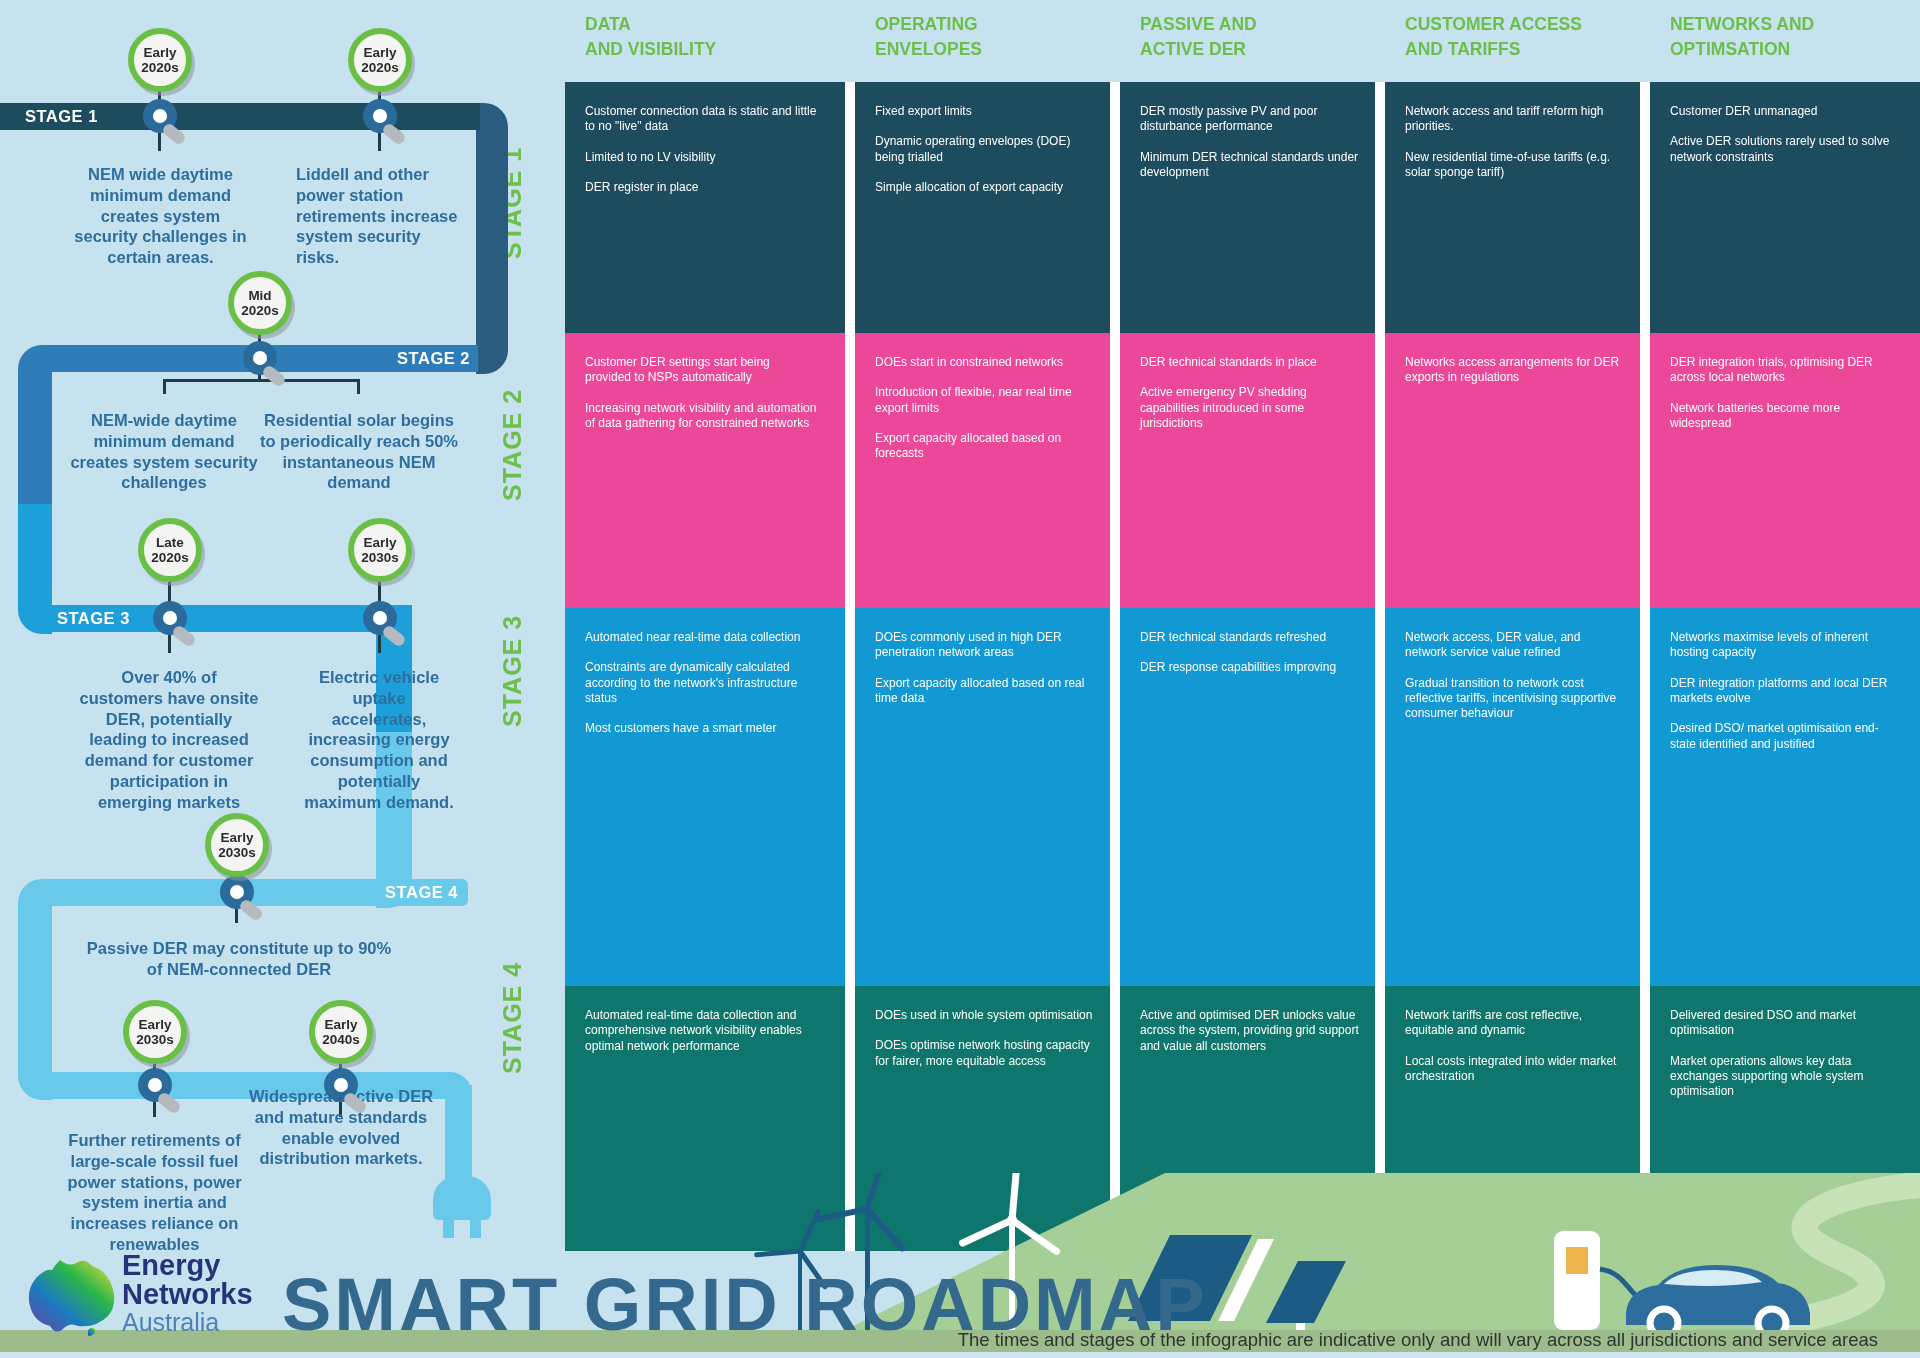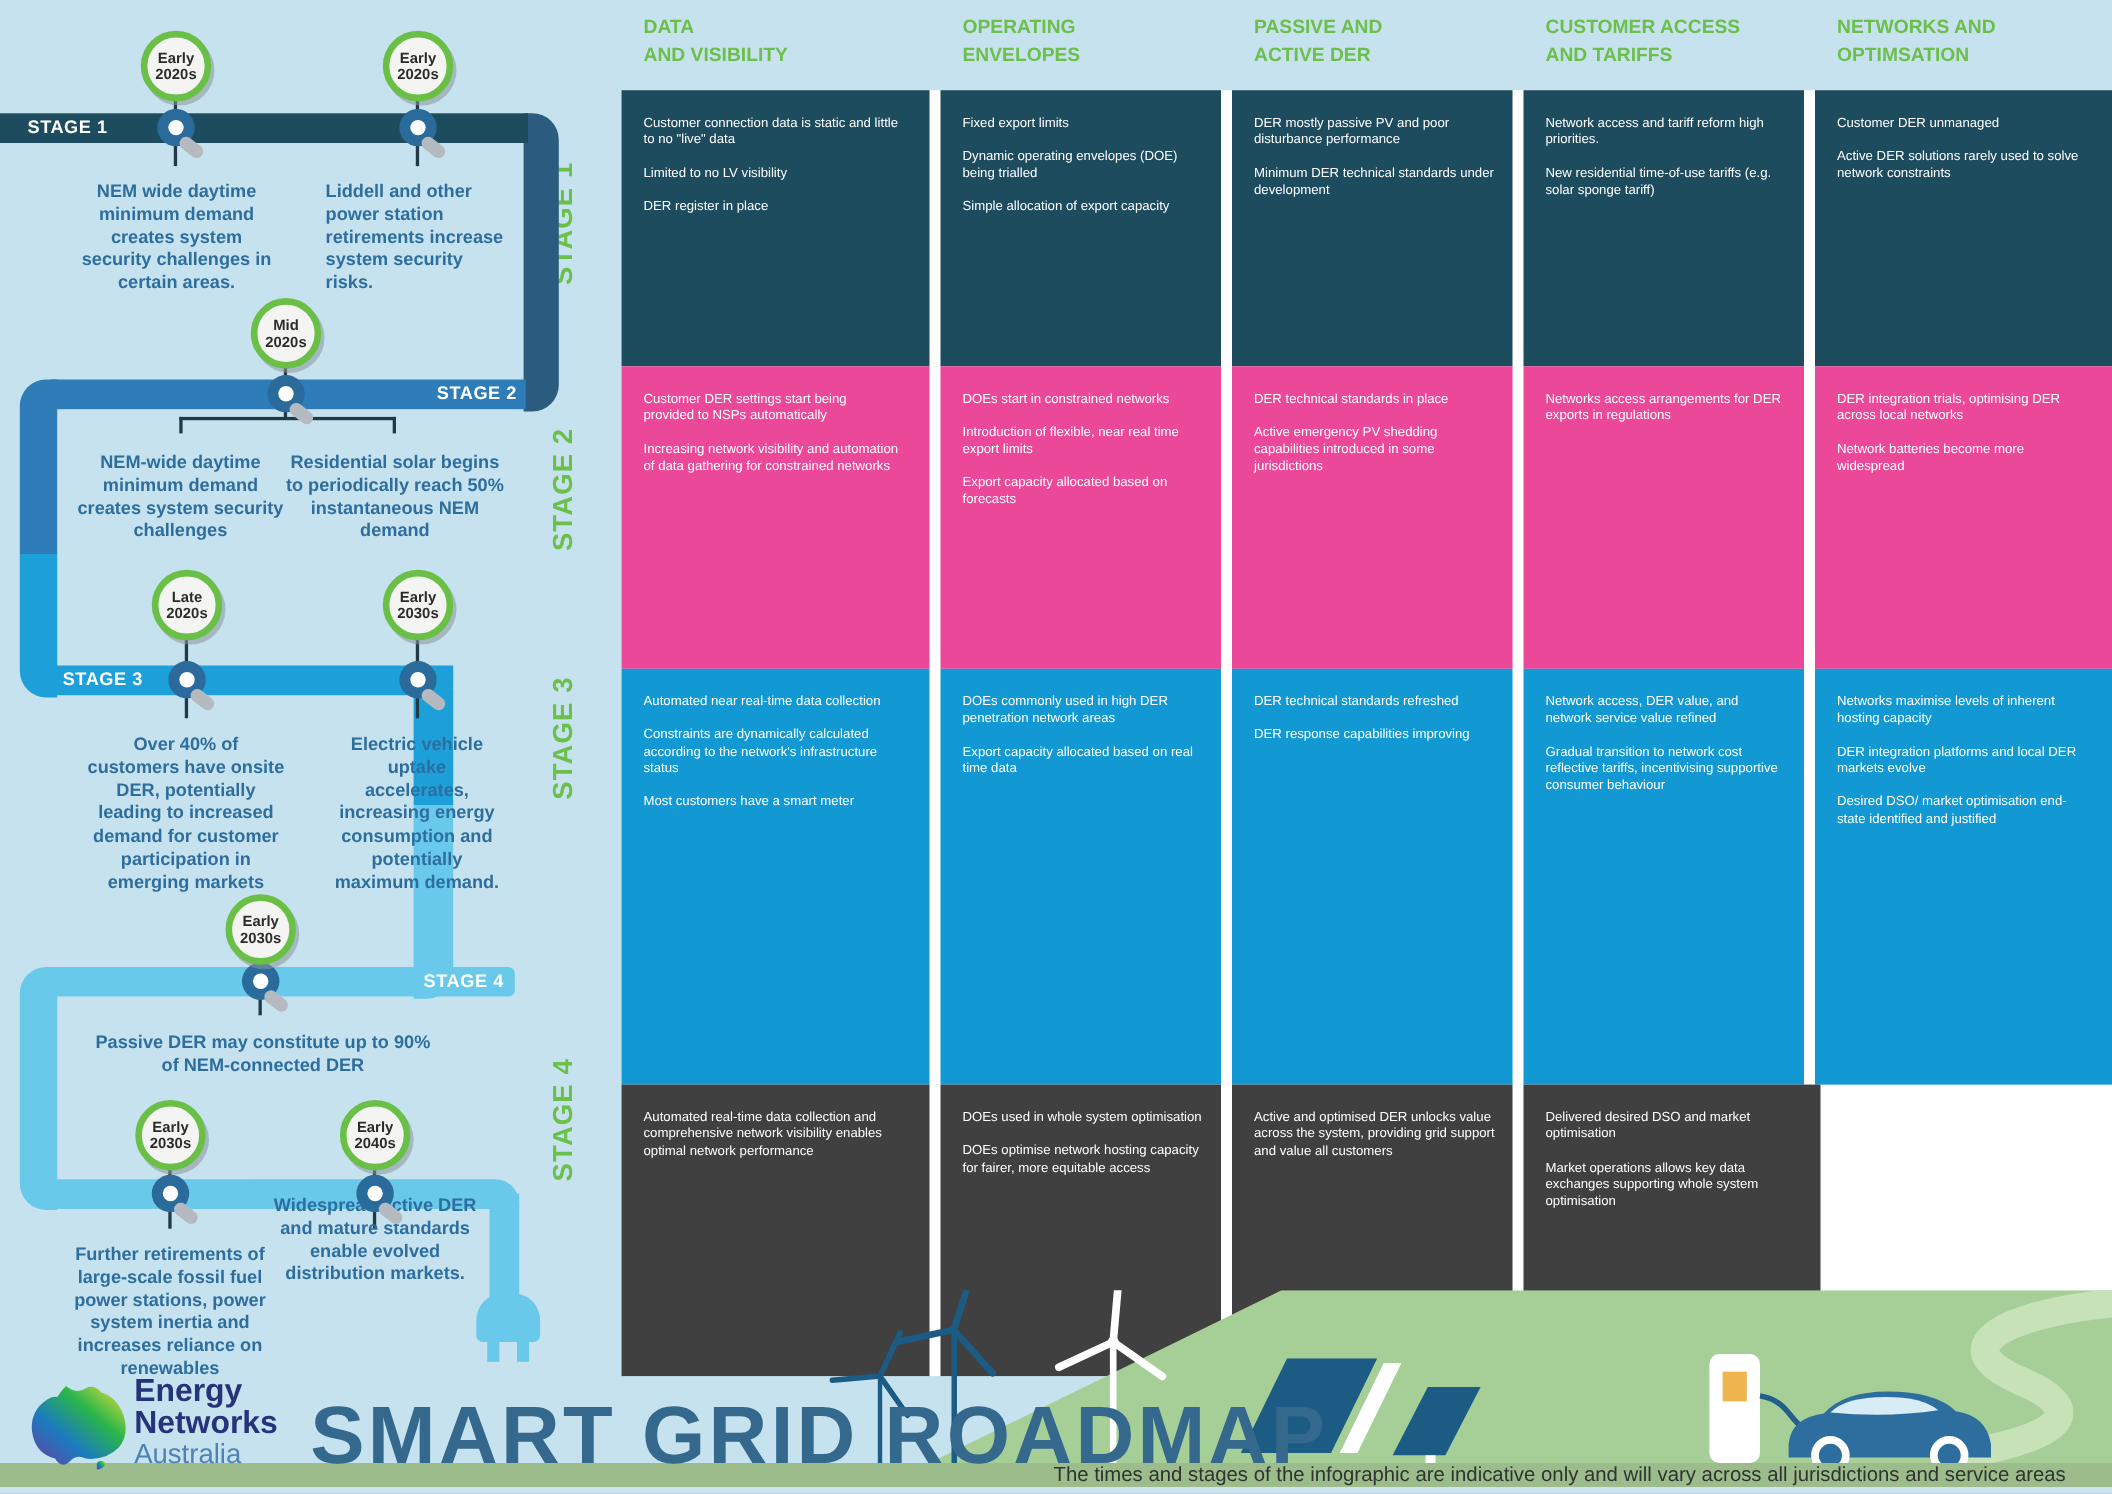--- a/index.html
+++ b/index.html
@@ -11,21 +11,21 @@
   .col-head{font-weight:bold;color:#6cbf4a;font-size:17.5px;line-height:1.45;padding-left:20px;box-sizing:border-box;}
   .w1{width:280px}.w2{width:255px}.w3{width:255px}.w4{width:255px}.w5{width:270px}
 
   .grid{position:absolute;left:565px;top:82px;width:1355px;}
   .band{display:flex;gap:10px;background:#ffffff;}
   .cell{box-sizing:border-box;color:#fff;font-size:12px;line-height:1.28;padding:22px 16px 0 20px;}
   .cell p{margin:0 0 15px 0;max-width:234px;}
   .b1{height:251px;background:#1d4c5f;}
   .b2{height:275px;background:#ec4899;}
   .b3{height:378px;background:#1299d3;}
-  .b4{height:265px;background:#404040;}
+  .b4{height:265px;background:#0f766e;}
 
   .stage-side{position:absolute;left:498px;width:34px;color:#6cbf4a;font-weight:bold;font-size:25px;
       letter-spacing:1px;writing-mode:vertical-rl;transform:rotate(180deg);text-align:center;white-space:nowrap;}
 
   
   .tl-bar{position:absolute;height:27px;z-index:2;}
   .tl-vert{position:absolute;z-index:1;}
   .tl-bar-label{position:absolute;z-index:3;color:#fff;font-weight:bold;font-size:16.5px;letter-spacing:.5px;}
   .stem{position:absolute;width:3px;background:#223a48;z-index:1;}
   .hline{position:absolute;height:3px;background:#223a48;z-index:1;}
@@ -155,20 +155,24 @@
     <div class="band">
       <div class="cell b4 w1">
           <p>Automated real-time data collection and comprehensive network visibility enables optimal network performance</p>
         </div>
       <div class="cell b4 w2">
           <p>DOEs used in whole system optimisation</p>
           <p>DOEs optimise network hosting capacity for fairer, more equitable access</p>
         </div>
       <div class="cell b4 w3">
           <p>Active and optimised DER unlocks value across the system, providing grid support and value all customers</p>
+        </div>
+      <div class="cell b4 w4">
+          <p>Network tariffs are cost reflective, equitable and dynamic</p>
+          <p>Local costs integrated into wider market orchestration</p>
         </div>
       <div class="cell b4 w5">
           <p>Delivered desired DSO and market optimisation</p>
           <p>Market operations allows key data exchanges supporting whole system optimisation</p>
         </div>
     </div>
   </div>
 
   <div class="tl-vert" style="left:476px;top:103px;width:32px;height:271px;background:#2b5c7f;border-radius:0 24px 24px 0;"></div>
   <div class="tl-vert" style="left:18px;top:345px;width:34px;height:289px;background:linear-gradient(180deg,#2e7cb8 0 55%,#1da0da 55% 100%);border-radius:24px 0 0 24px;"></div>

